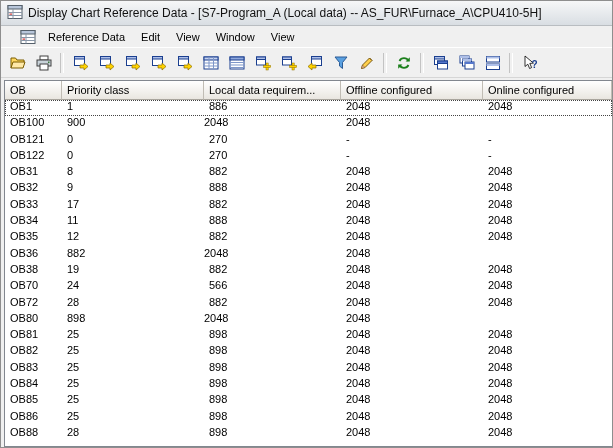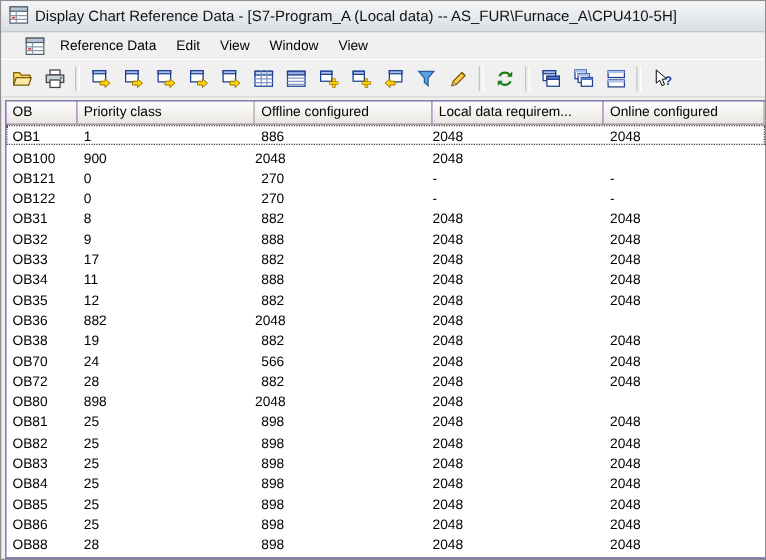--- a/index.html
+++ b/index.html
@@ -18,21 +18,21 @@
   .tbtn{width:23px;height:22px;display:flex;align-items:center;justify-content:center;
         border:1px solid transparent;cursor:default}
   .tsep{width:2px;height:20px;border-left:1px solid #c3c3c3;border-right:1px solid #ffffff;margin:0 3px}
   .table-area{flex:1;margin:2px 0 0 3px;background:#6d28d9;border:1px solid #82878f;border-right:none;
               display:flex;flex-direction:column;overflow:hidden}
   .thead{display:flex;flex:0 0 19px}
   .th{display:flex;align-items:center;padding:0 5px;box-sizing:border-box;white-space:nowrap;overflow:hidden;
       background:linear-gradient(#ffffff,#e9e6e0);
       border-right:1px solid #c0bcb4;border-bottom:1px solid #a9a59d;cursor:default}
   .tbody{flex:1;overflow:hidden;background:#fff}
-  .trow{display:flex;height:16.3px;align-items:flex-end}
+  .trow{display:flex;height:16.3px;align-items:flex-start}
   .trow.selected{outline:1px dotted #444;outline-offset:-1px}
   .tcell{padding:0 5px;box-sizing:border-box;white-space:nowrap;overflow:hidden}
   .c0{flex:0 0 57px;width:57px}
   .c1{flex:0 0 142px;width:142px}
   .c2{flex:0 0 137px;width:137px}
   .c3{flex:0 0 142px;width:142px}
   .c4{flex:1}
 </style>
 </head>
 <body>
@@ -209,22 +209,22 @@
           <path d="M3 1v10.5l2.8-2.3 1.8 4.3 2-.9-1.8-4.2 3.6-.3z" fill="#fff" stroke="#000" stroke-width="0.8"></path>
           <text x="9.5" y="13" font-size="10" font-weight="bold" fill="#1b3f8f" font-family="Liberation Sans, sans-serif">?</text>
         </svg>
       </div>
     </div>
 
   <div class="table-area">
     <div class="thead">
         <div class="th c0">OB</div>
         <div class="th c1">Priority class</div>
+        <div class="th c2">Local data requirem...</div>
         <div class="th c3">Offline configured</div>
-        <div class="th c2">Local data requirem...</div>
         <div class="th c4">Online configured</div>
       </div>
     <div class="tbody">
         <div class="trow selected">
           <div class="tcell c0">OB1</div>
           <div class="tcell c1">1</div>
           <div class="tcell c2">886</div>
           <div class="tcell c3">2048</div>
           <div class="tcell c4">2048</div>
         </div>

